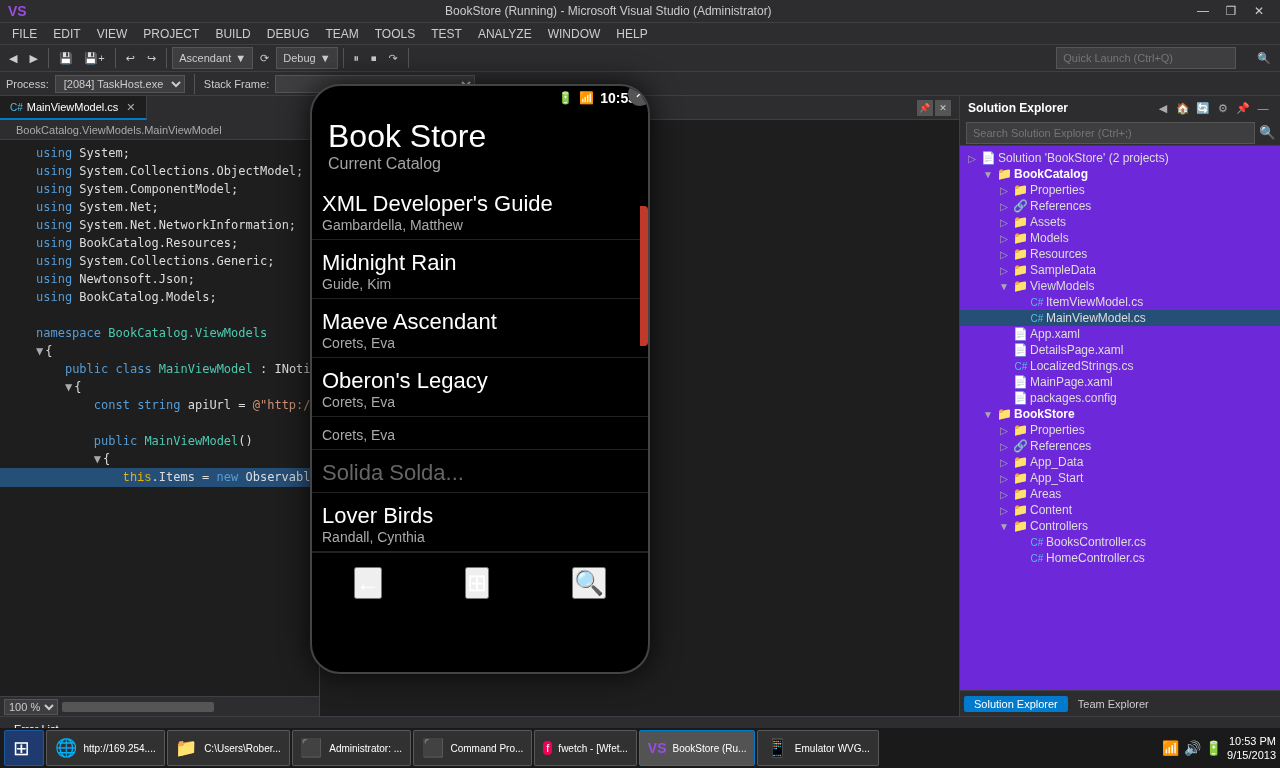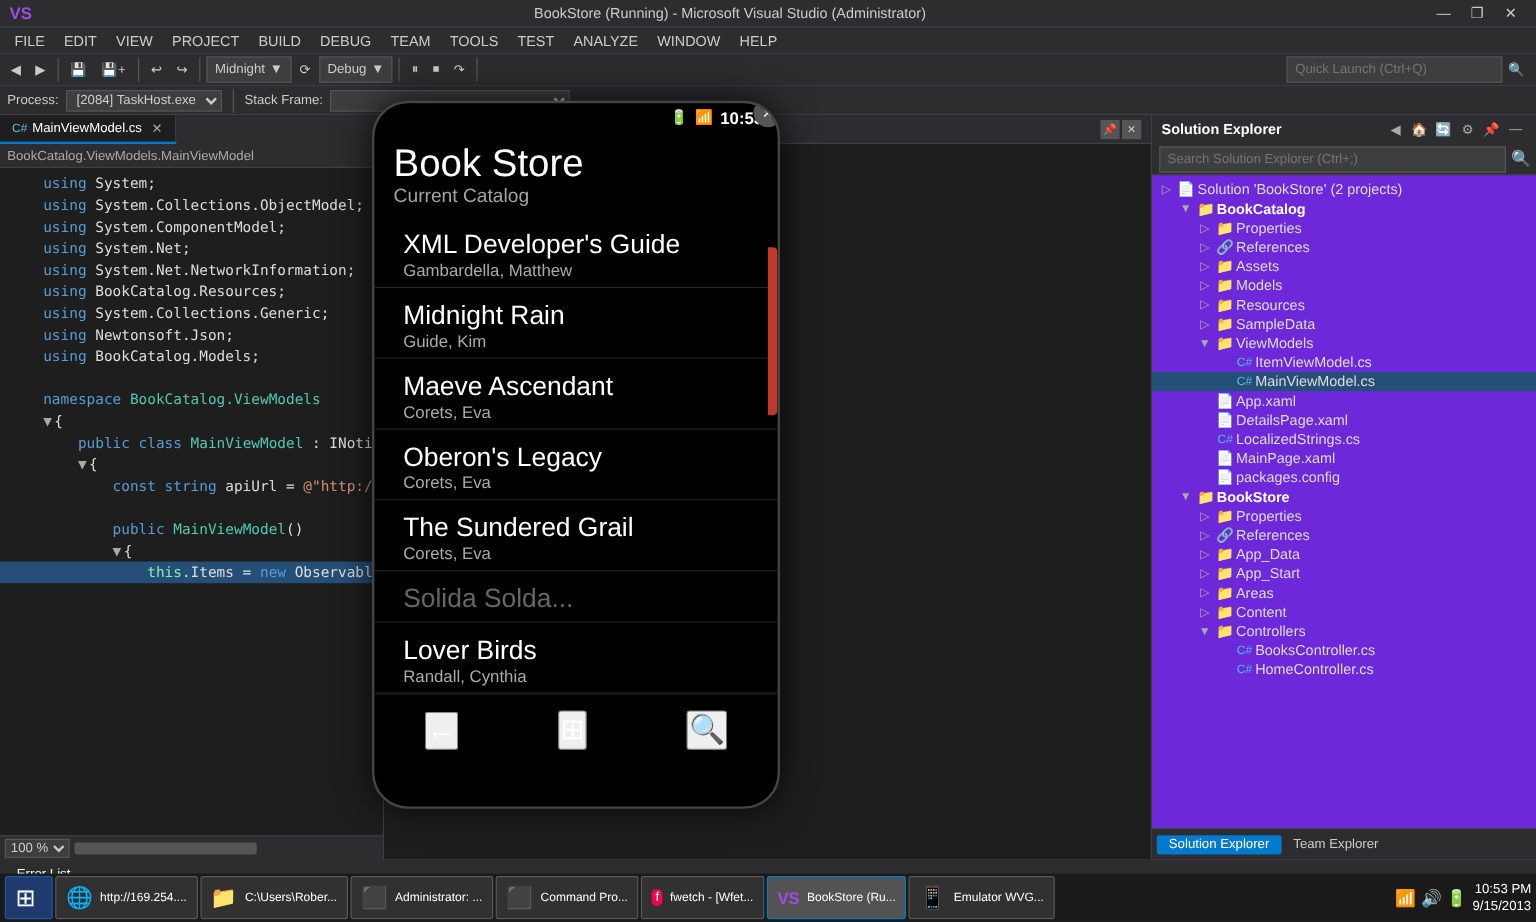--- a/index.html
+++ b/index.html
@@ -28,40 +28,40 @@
     .process-select { background: #3e3e40; border: 1px solid #555; color: #ccc; font-size: 11px; padding: 1px 4px; height: 18px; }
 
     
     #main { display: flex; height: calc(768px - 22px - 22px - 28px - 24px - 26px - 26px); }
 
     
     #editor-panel { width: 320px; background: #1e1e1e; display: flex; flex-direction: column; border-right: 1px solid #3f3f46; }
     #editor-tabs { height: 24px; background: #2d2d30; display: flex; align-items: center; }
     .editor-tab { padding: 2px 10px; font-size: 11px; color: #ccc; cursor: pointer; border-right: 1px solid #3f3f46; height: 24px; display: flex; align-items: center; gap: 4px; }
     .editor-tab.active { background: #1e1e1e; color: #fff; border-bottom: 2px solid #007acc; }
-    #editor-breadcrumb { height: 20px; background: #2d2d30; padding: 0 6px; display: flex; align-items: center; font-size: 11px; color: #aaa; border-bottom: 1px solid #3f3f46; }
+    #editor-breadcrumb { height: 20px; background: #2d2d30; padding: 0 16px; display: flex; align-items: center; font-size: 11px; color: #aaa; border-bottom: 1px solid #3f3f46; }
     #code-area { flex: 1; overflow: auto; background: #1e1e1e; padding: 4px 0; font-family: 'Consolas', monospace; font-size: 12px; line-height: 1.5; }
     .code-line { display: flex; min-height: 18px; }
     .line-num { width: 36px; text-align: right; padding-right: 8px; color: #606060; font-size: 11px; user-select: none; flex-shrink: 0; }
     .line-content { flex: 1; white-space: pre; color: #ddd; }
     .kw { color: #569cd6; }
     .str { color: #ce9178; }
     .cls { color: #4ec9b0; }
     .collapse-arrow { color: #aaa; margin-right: 2px; cursor: pointer; }
 
     
     #phone-overlay { position: absolute; left: 310px; top: 84px; width: 340px; height: 590px; z-index: 100; }
     .phone-frame { width: 340px; height: 590px; background: #1a1a1a; border-radius: 30px; border: 2px solid #444; box-shadow: 0 0 30px rgba(0,0,0,0.8); overflow: hidden; position: relative; }
     .phone-screen { width: 100%; height: 100%; background: #000; overflow: hidden; border-radius: 28px; }
     .phone-status { display: flex; justify-content: flex-end; align-items: center; padding: 4px 12px; gap: 6px; }
     .phone-status-time { color: #fff; font-size: 14px; font-weight: bold; }
     .phone-app-title { color: #fff; font-size: 32px; font-weight: 300; padding: 8px 16px 0; }
     .phone-subtitle { color: #a3a3a3; font-size: 16px; padding: 0 16px 8px; }
     .phone-list { overflow: hidden; }
-    .phone-list-item { padding: 10px 24px 6px; border-bottom: 1px solid #222; cursor: pointer; }
+    .phone-list-item { padding: 10px 10px 6px; border-bottom: 1px solid #222; cursor: pointer; }
     .phone-book-title { color: #fff; font-size: 22px; font-weight: 300; }
     .phone-book-author { color: #aaa; font-size: 14px; }
     .phone-nav { height: 60px; background: #000; display: flex; align-items: center; justify-content: space-around; border-top: 1px solid #222; }
     .phone-nav-btn { color: #fff; font-size: 24px; cursor: pointer; }
 
     
     #middle-panel { flex: 1; background: #1e1e1e; display: flex; flex-direction: column; border-right: 1px solid #3f3f46; }
     #debug-output { flex: 1; overflow: auto; }
 
     
@@ -145,34 +145,34 @@
   <button class="tb-btn">◀</button>
   <button class="tb-btn">▶</button>
   <div class="tb-sep"></div>
   <button class="tb-btn">💾</button>
   <button class="tb-btn">💾+</button>
   <div class="tb-sep"></div>
   <button class="tb-btn">↩</button>
   <button class="tb-btn">↪</button>
   <div class="tb-sep"></div>
   <div class="tb-dropdown">
-    <span>Midnight</span>
+    <span>Ascendant</span>
     <span>▼</span>
   </div>
   <button class="tb-btn">⟳</button>
   <div class="tb-dropdown">
     <span>Debug</span>
     <span>▼</span>
   </div>
   <div class="tb-sep"></div>
   <button class="tb-btn">⏸</button>
   <button class="tb-btn">⏹</button>
   <button class="tb-btn">↷</button>
   <div class="tb-sep"></div>
-  <div style="margin-left:auto;display:flex;align-items:center;gap:0;">
+  <div style="margin-left:auto;display:flex;align-items:center;gap:16px;">
     <input class="tb-search" type="text" placeholder="Quick Launch (Ctrl+Q)" style="">
     <button class="tb-btn">🔍</button>
   </div>
 </div>
 
 <div id="process-bar">
   <span>Process:</span>
   <select class="process-select">
     <option>[2084] TaskHost.exe</option>
   </select>
@@ -264,21 +264,21 @@
       <div class="code-line">
         <span class="line-num"></span>
         <span class="line-content">        <span class="kw">public</span> <span class="cls">MainViewModel</span>()</span>
       </div>
       <div class="code-line">
         <span class="line-num"></span>
         <span class="line-content">        <span class="collapse-arrow">▼</span>{</span>
       </div>
       <div class="code-line" style="background:#264f78;">
         <span class="line-num"></span>
-        <span class="line-content">            <span style="color:#86efac;">this</span>.Items = <span class="kw">new</span> Observabl</span>
+        <span class="line-content">            <span style="color:#eab308;font-family:Liberation Mono, monospace;">this</span>.Items = <span class="kw">new</span> Observabl</span>
       </div>
     </div>
     <div class="zoom-bar">
       <select class="zoom-select">
         <option>100 %</option>
       </select>
       <div style="flex:1;height:10px;background:#2d2d30;position:relative;">
         <div style="position:absolute;left:0;top:0;width:60%;height:100%;background:#555;border-radius:2px;"></div>
       </div>
     </div>
@@ -550,21 +550,20 @@
         </div>
         <div class="phone-list-item">
           <div class="phone-book-title">Maeve Ascendant</div>
           <div class="phone-book-author">Corets, Eva</div>
         </div>
         <div class="phone-list-item">
           <div class="phone-book-title">Oberon's Legacy</div>
           <div class="phone-book-author">Corets, Eva</div>
         </div>
         <div class="phone-list-item">
-          <div class="phone-book-title">The Sundered Grail</div>
           <div class="phone-book-author">Corets, Eva</div>
         </div>
         <div class="phone-list-item">
           <div class="phone-book-title" style="color:#666;">Solida Solda...</div>
         </div>
         <div class="phone-list-item">
           <div class="phone-book-title">Lover Birds</div>
           <div class="phone-book-author">Randall, Cynthia</div>
         </div>
       </div>

